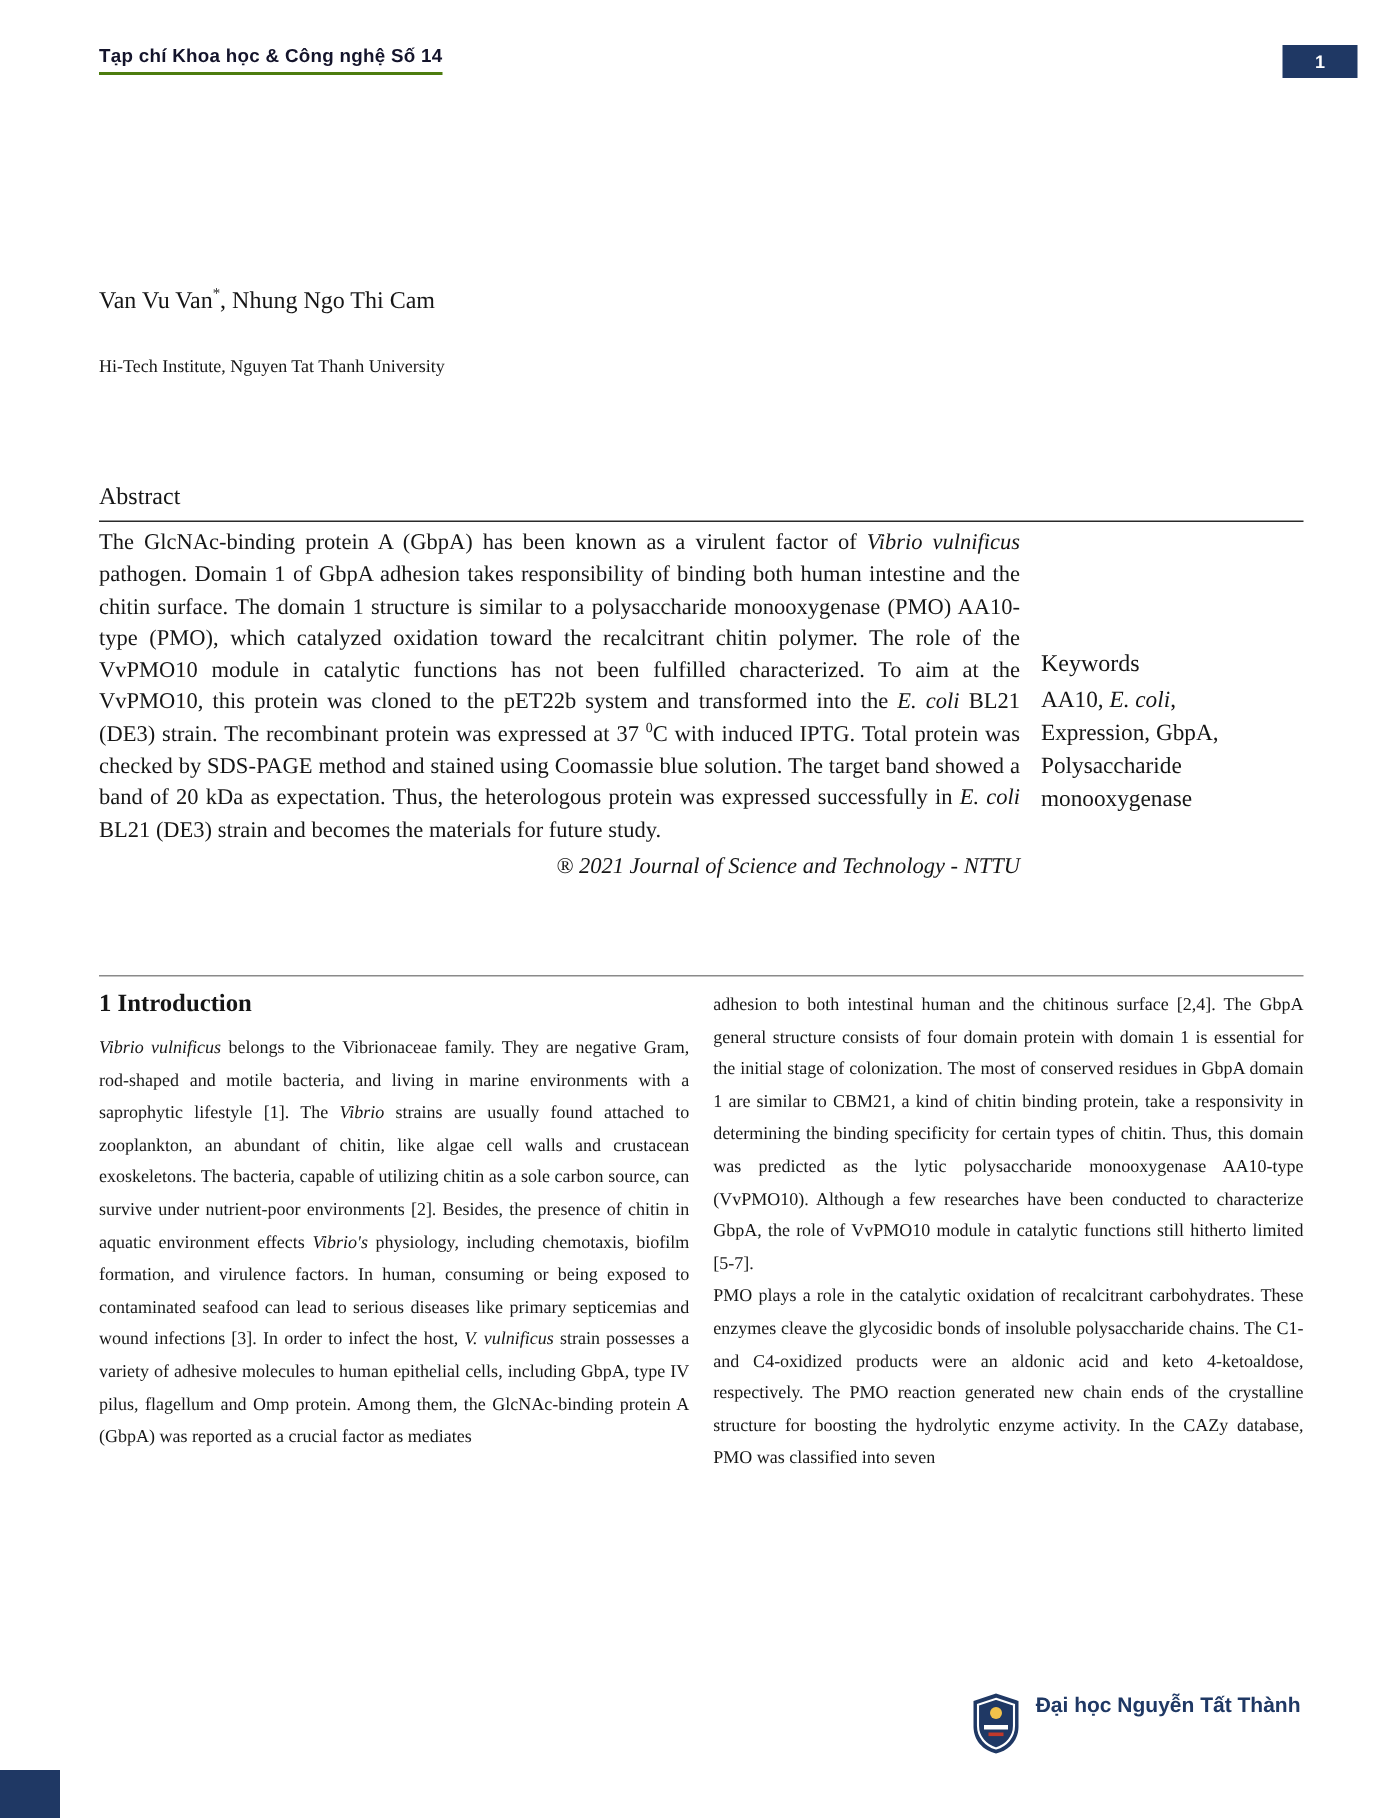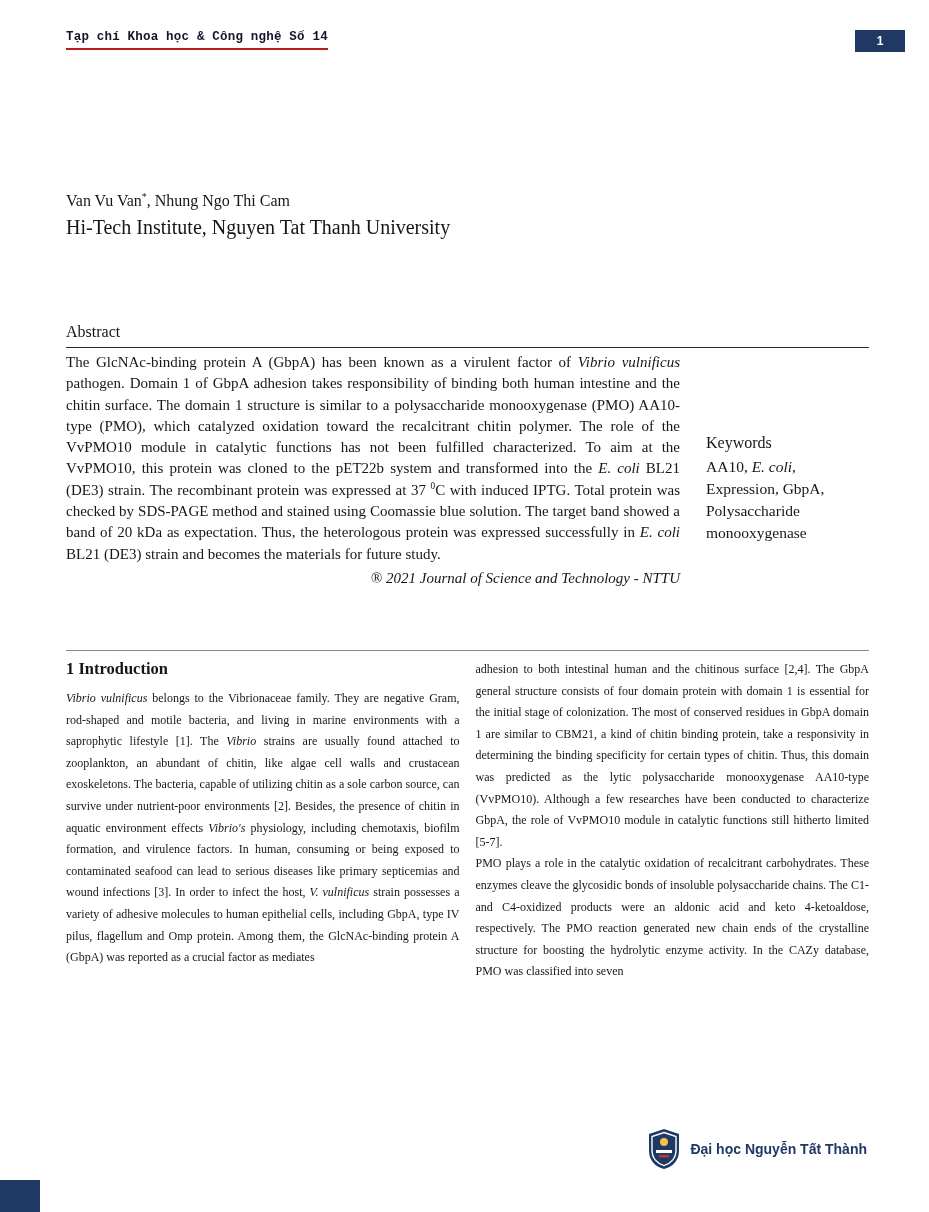--- a/index.html
+++ b/index.html
@@ -12,45 +12,45 @@
     color: #161616;
   }
   .abs { position: absolute; }
 
   
   #header {
     top: 30px; left: 66px; right: 24px;
     display: flex; justify-content: space-between; align-items: flex-start;
   }
   .journal-title {
-    font-family: Liberation Mono, monospace;
+    font-family: Liberation Sans, sans-serif;
     font-weight: 700; font-size: 12.5px; color: #14142b;
-    padding-bottom: 4px; border-bottom: 2px solid #b91c1c;
+    padding-bottom: 4px; border-bottom: 2px solid #4d7c0f;
     letter-spacing: 0.2px;
   }
   .page-num-box {
     background: #1f3864; color: #ffffff;
     width: 50px; height: 22px;
     display: flex; align-items: center; justify-content: center;
     font-family: "Liberation Sans", sans-serif; font-weight: 700; font-size: 12px;
   }
 
   
   #title-block { top: 176px; left: 66px; right: 60px; }
   .article-title { font-size: 27px; line-height: 34px; color: #101010; }
   .authors { margin-top: 16px; font-size: 16px; }
-  .affiliation { margin-top: 6px; font-size: 20px; }
+  .affiliation { margin-top: 27px; font-size: 12px; }
   .email { margin-top: 4px; font-size: 14.5px; }
   sup { font-size: 0.62em; vertical-align: super; line-height: 0; }
 
   
   #abstract-block { top: 323px; left: 66px; right: 60px; }
   .abstract-heading { font-size: 16px; }
   .rule { border: none; border-top: 1.4px solid #2a2a2a; margin: 6px 0 4px 0; }
-  .abstract-row { display: flex; gap: 26px; }
+  .abstract-row { display: flex; gap: 14px; }
   .abstract-left { width: 614px; }
   .abstract-text { font-size: 15px; line-height: 21.3px; text-align: justify; }
   .copyright { margin-top: 5px; font-size: 15px; text-align: right; font-style: italic; }
 
   .meta-col { width: 163px; font-size: 15.5px; line-height: 22px; }
   .meta-row { display: flex; justify-content: space-between; }
   .keywords-block { margin-top: 80px; }
   .keywords-heading { font-size: 16px; margin-bottom: 2px; }
   .keywords-text { font-size: 15.5px; line-height: 22px; }
 
@@ -60,21 +60,21 @@
     border-top: 1px solid #8a8a8a; padding-top: 8px;
     display: flex; gap: 16px;
   }
   .col { flex: 1; }
   .section-heading { font-size: 16.5px; font-weight: 700; margin: 0 0 9px 0; }
   .body-text { font-size: 12px; line-height: 21.6px; text-align: justify; margin: 0; }
 
   
   #footer {
     top: 1128px; right: 62px;
-    display: flex; align-items: center; gap: 10px;
+    display: flex; align-items: flex-start; gap: 10px;
   }
   .footer-text {
     font-family: "Liberation Sans", sans-serif;
     font-weight: 700; font-size: 14px; color: #1f3864;
   }
   #corner-block {
     left: 0; bottom: 0; width: 40px; height: 32px; background: #1f3864;
   }
 </style>
 </head>

